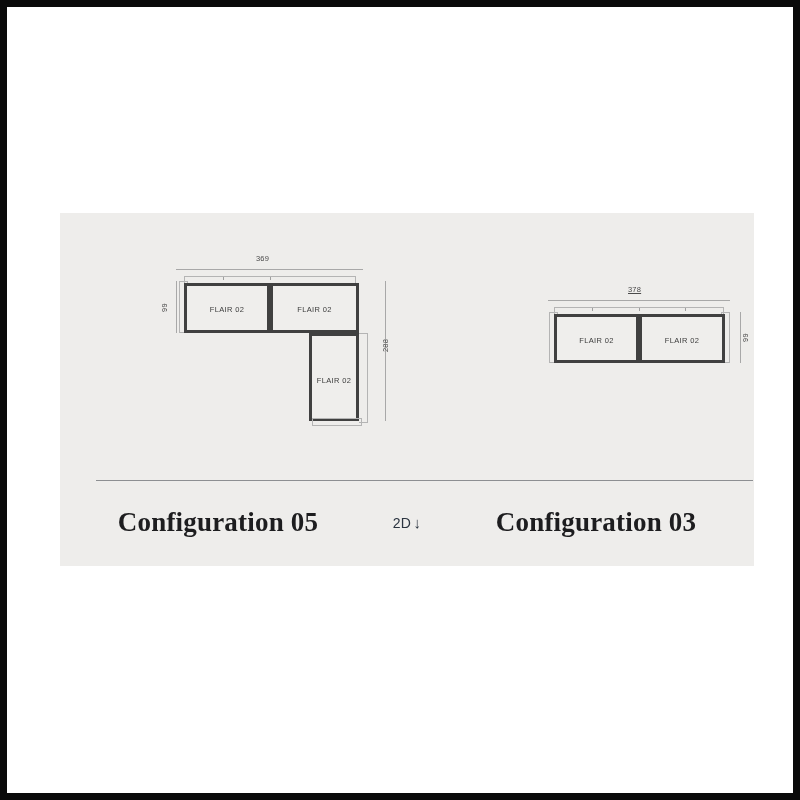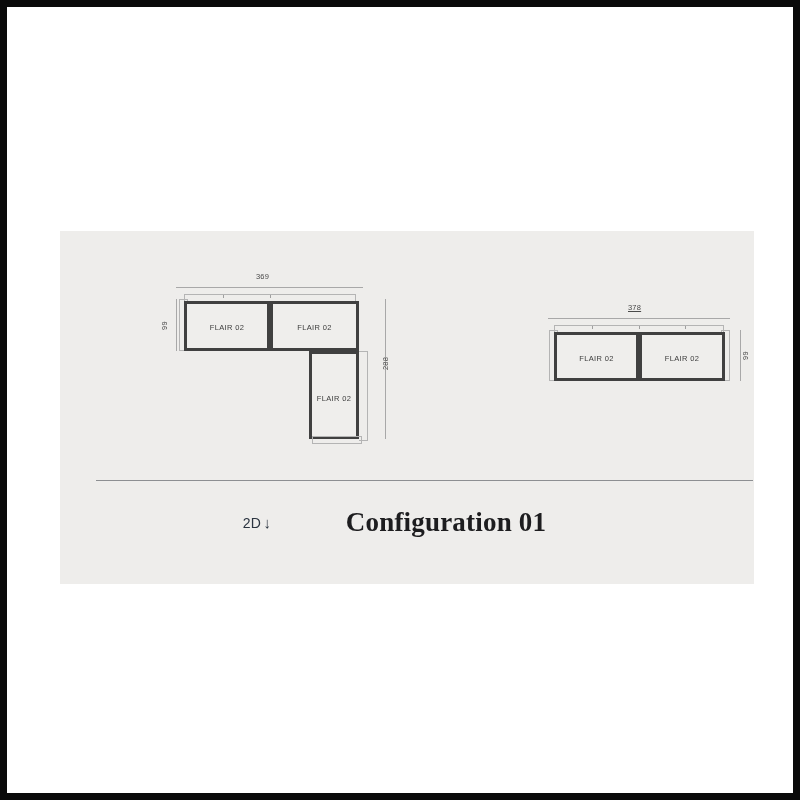--- a/index.html
+++ b/index.html
@@ -11,21 +11,21 @@
     overflow:hidden;
   }
   .page-frame{
     position:absolute;left:0;top:0;width:800px;height:800px;
     box-sizing:border-box;
     border:7px solid #0a0a0a;
     background:#ffffff;
   }
   .canvas-panel{
     position:absolute;
-    left:53px;top:224px;
+    left:53px;top:206px;
     width:694px;height:353px;
     background:#EEEDEB;
   }
   
   .drawing{position:absolute;}
   .mod{
     position:absolute;
     box-sizing:border-box;
     border:3px solid #404040;
     background:#EFEEEC;
@@ -179,21 +179,22 @@
         <div class="mod-label" style="top:19px;">FLAIR 02</div>
       </div>
 
     </div>
 
   </div>
 
   <div class="divider"></div>
 
   <div class="caption-row">
+    <div class="config-title title-left">Configuration 05</div>
 
     <div class="view-toggle">
       <span>2D</span><span class="arrow">↓</span>
     </div>
 
-    <div class="config-title title-right">Configuration 01</div>
+    <div class="config-title title-right">Configuration 03</div>
   </div>
 
 </div>
 
 </body></html>

